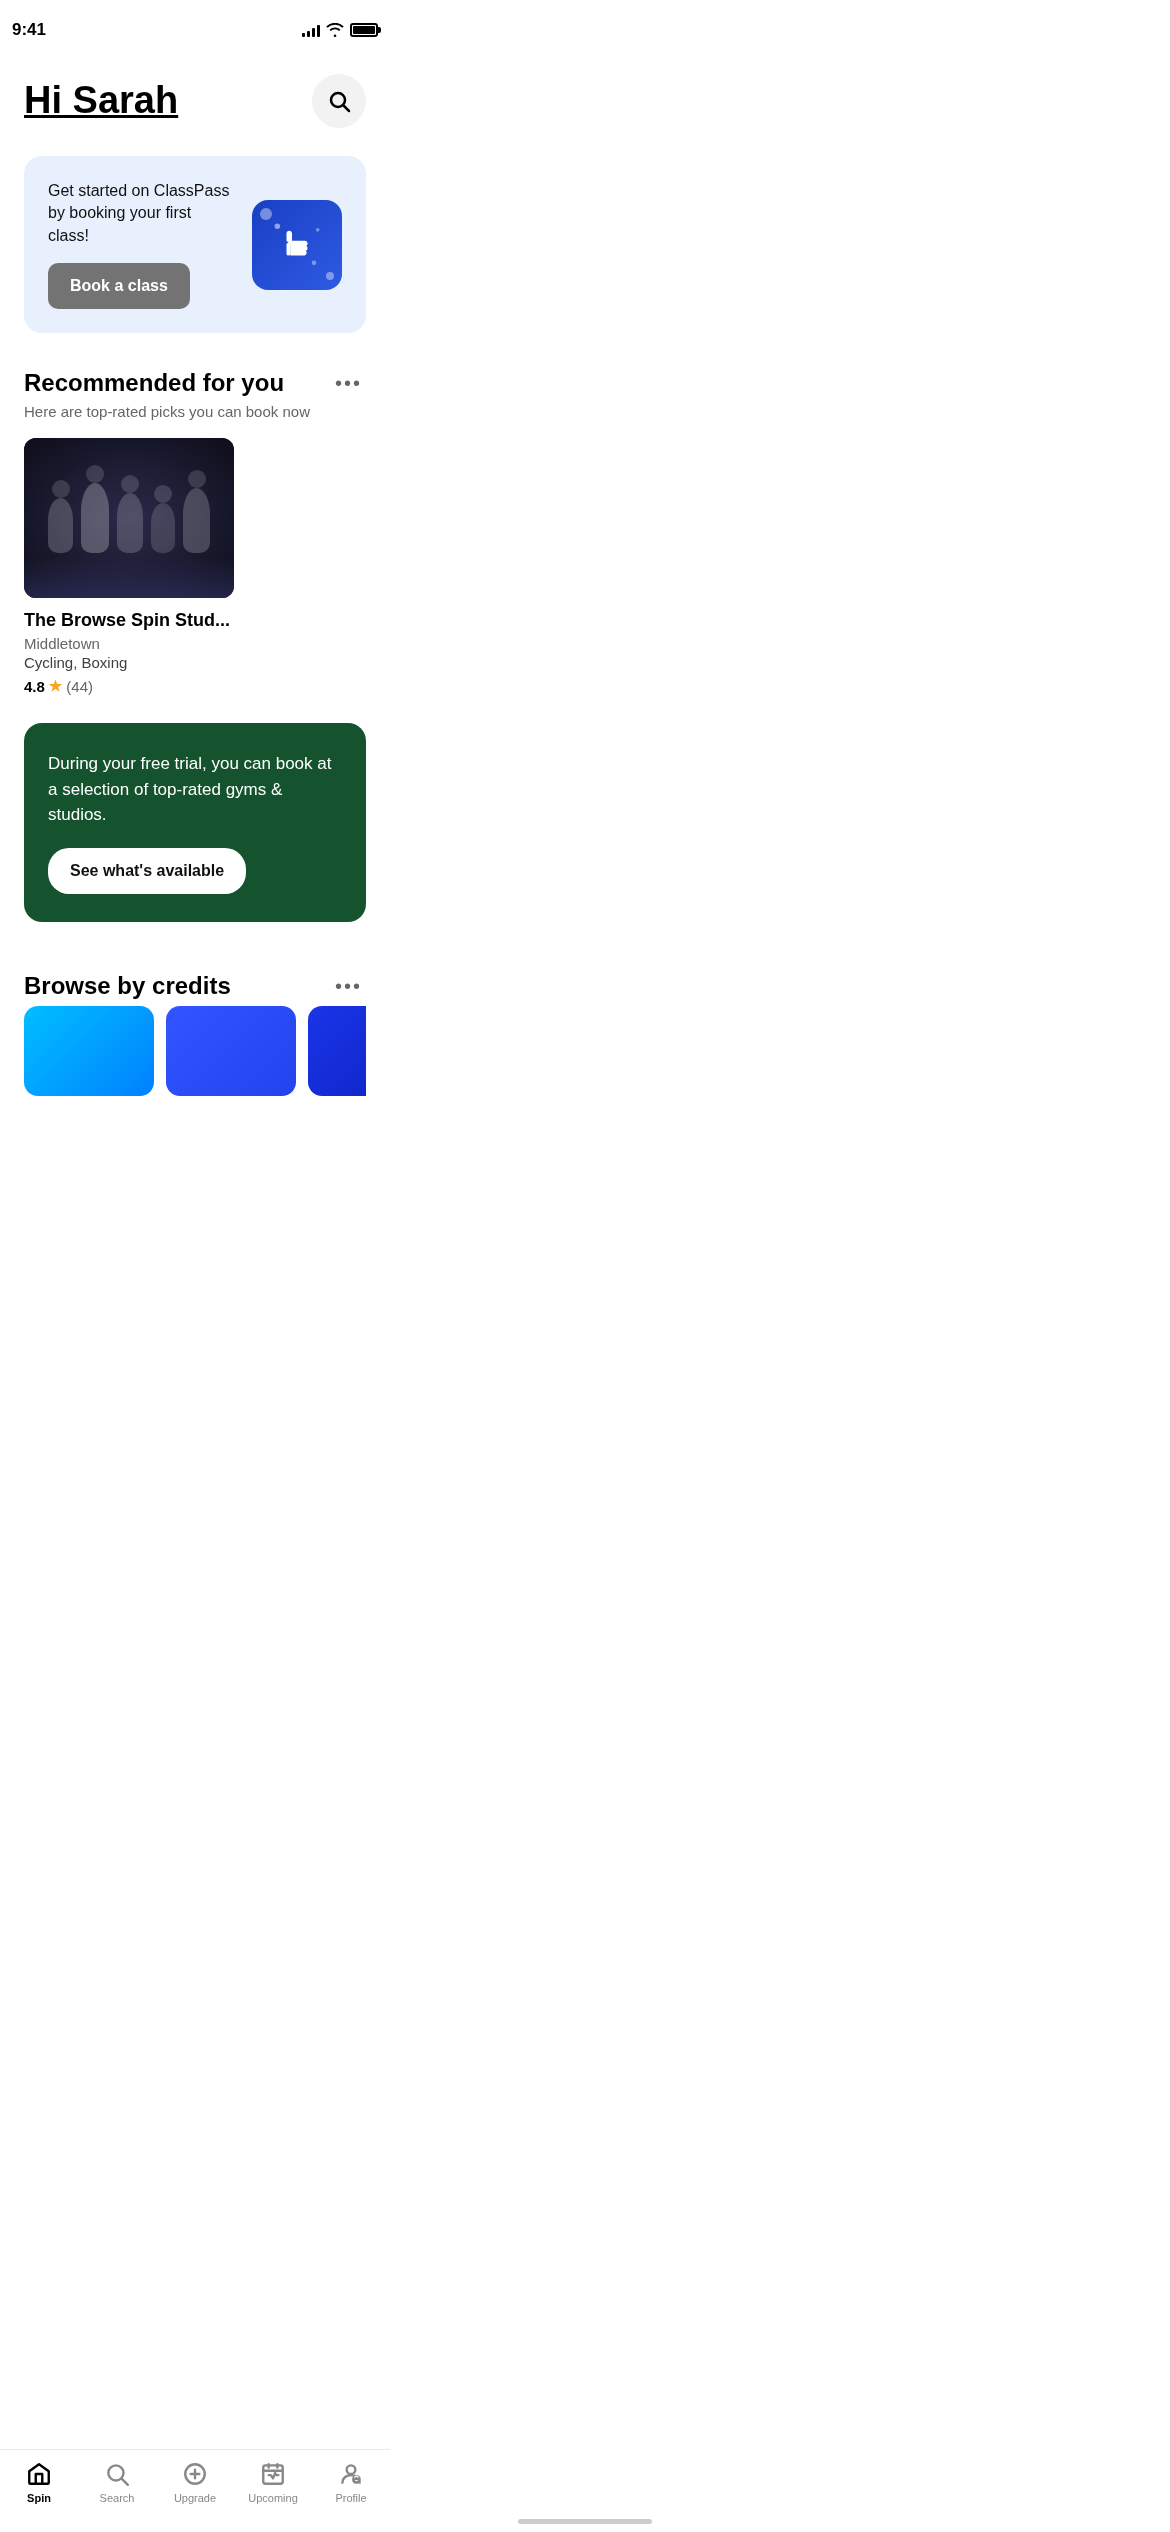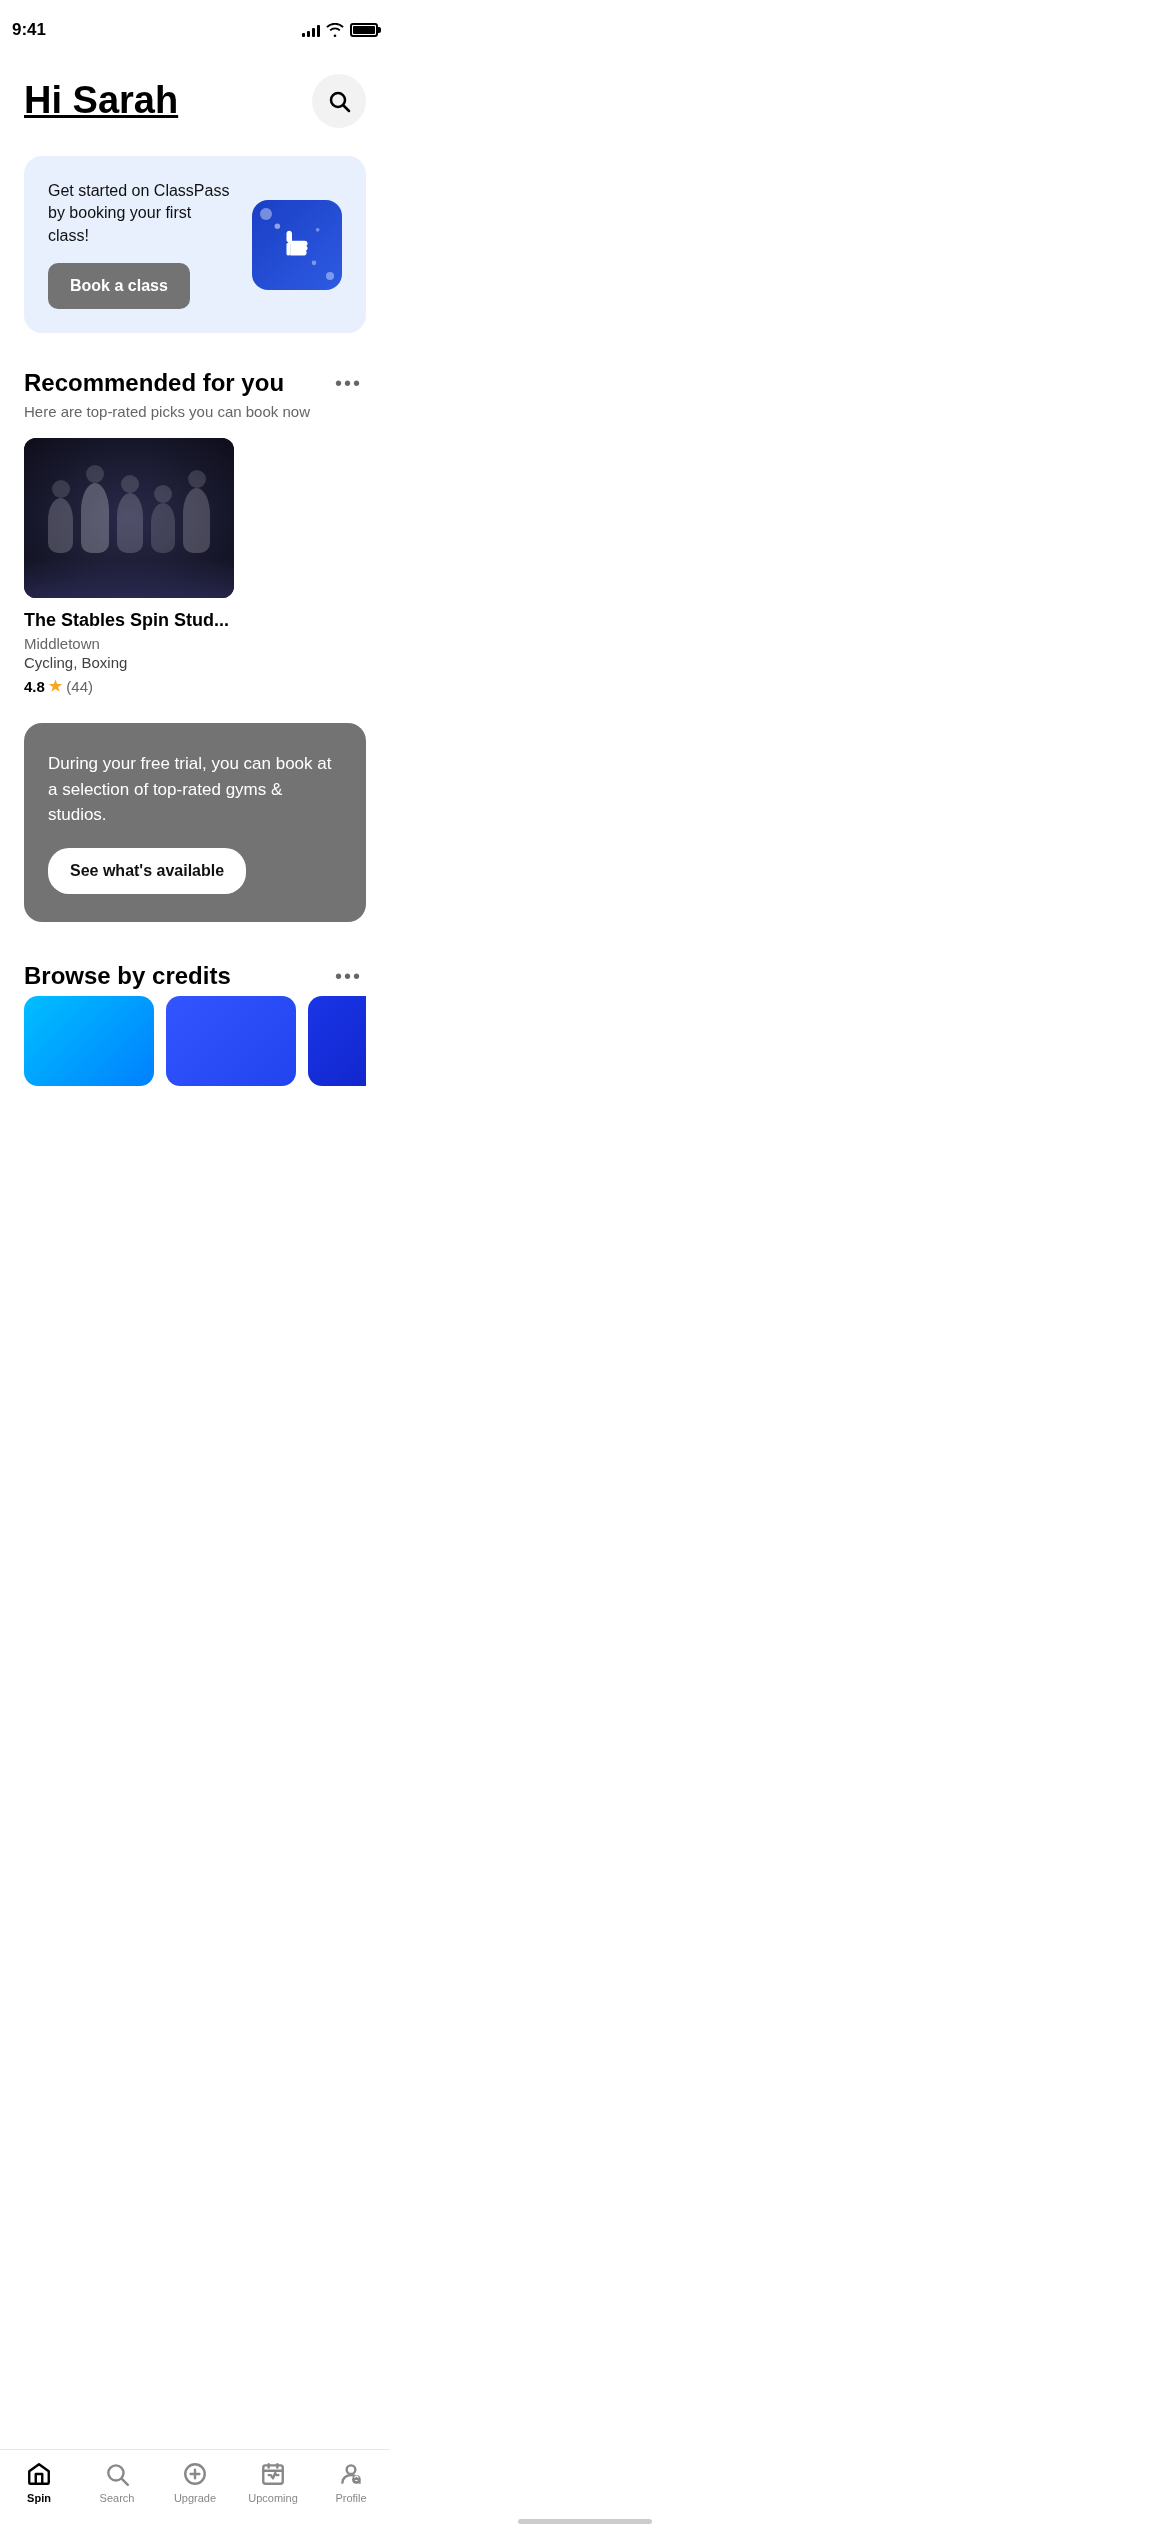--- a/index.html
+++ b/index.html
@@ -277,25 +277,25 @@
       color: #f5a623;
       font-size: 15px;
     }
     .rating-count {
       color: #666;
       font-weight: 400;
     }
 
     
     .blue-banner {
-      background: #737373;
+      background: #14532d;
       border-radius: 18px;
       padding: 28px 24px;
       margin-top: 28px;
-      margin-bottom: 40px;
+      margin-bottom: 50px;
     }
     .blue-banner p {
       font-size: 17px;
       color: #fff;
       font-weight: 500;
       line-height: 1.5;
       margin-bottom: 20px;
     }
     .see-available-btn {
       background: #fff;
@@ -453,21 +453,21 @@
             <div class="silhouette" style="height:55px;width:25px;background:rgba(255,255,255,0.2);"></div>
             <div class="silhouette" style="height:70px;width:28px;background:rgba(255,255,255,0.25);"></div>
             <div class="silhouette" style="height:60px;width:26px;background:rgba(255,255,255,0.18);"></div>
             <div class="silhouette" style="height:50px;width:24px;background:rgba(255,255,255,0.15);"></div>
             <div class="silhouette" style="height:65px;width:27px;background:rgba(255,255,255,0.2);"></div>
           </div>
 
           <div style="position:absolute;bottom:0;left:0;right:0;height:40px;background:linear-gradient(to top, rgba(60,60,120,0.5), transparent);"></div>
         </div>
       </div>
-      <div class="class-name">The Stables Spin Stud...</div>
+      <div class="class-name">The Browse Spin Stud...</div>
       <div class="class-location">Middletown</div>
       <div class="class-type">Cycling, Boxing</div>
       <div class="class-rating">
         <span>4.8</span>
         <span class="star-icon">★</span>
         <span class="rating-count">(44)</span>
       </div>
     </div>
   </div>
 

